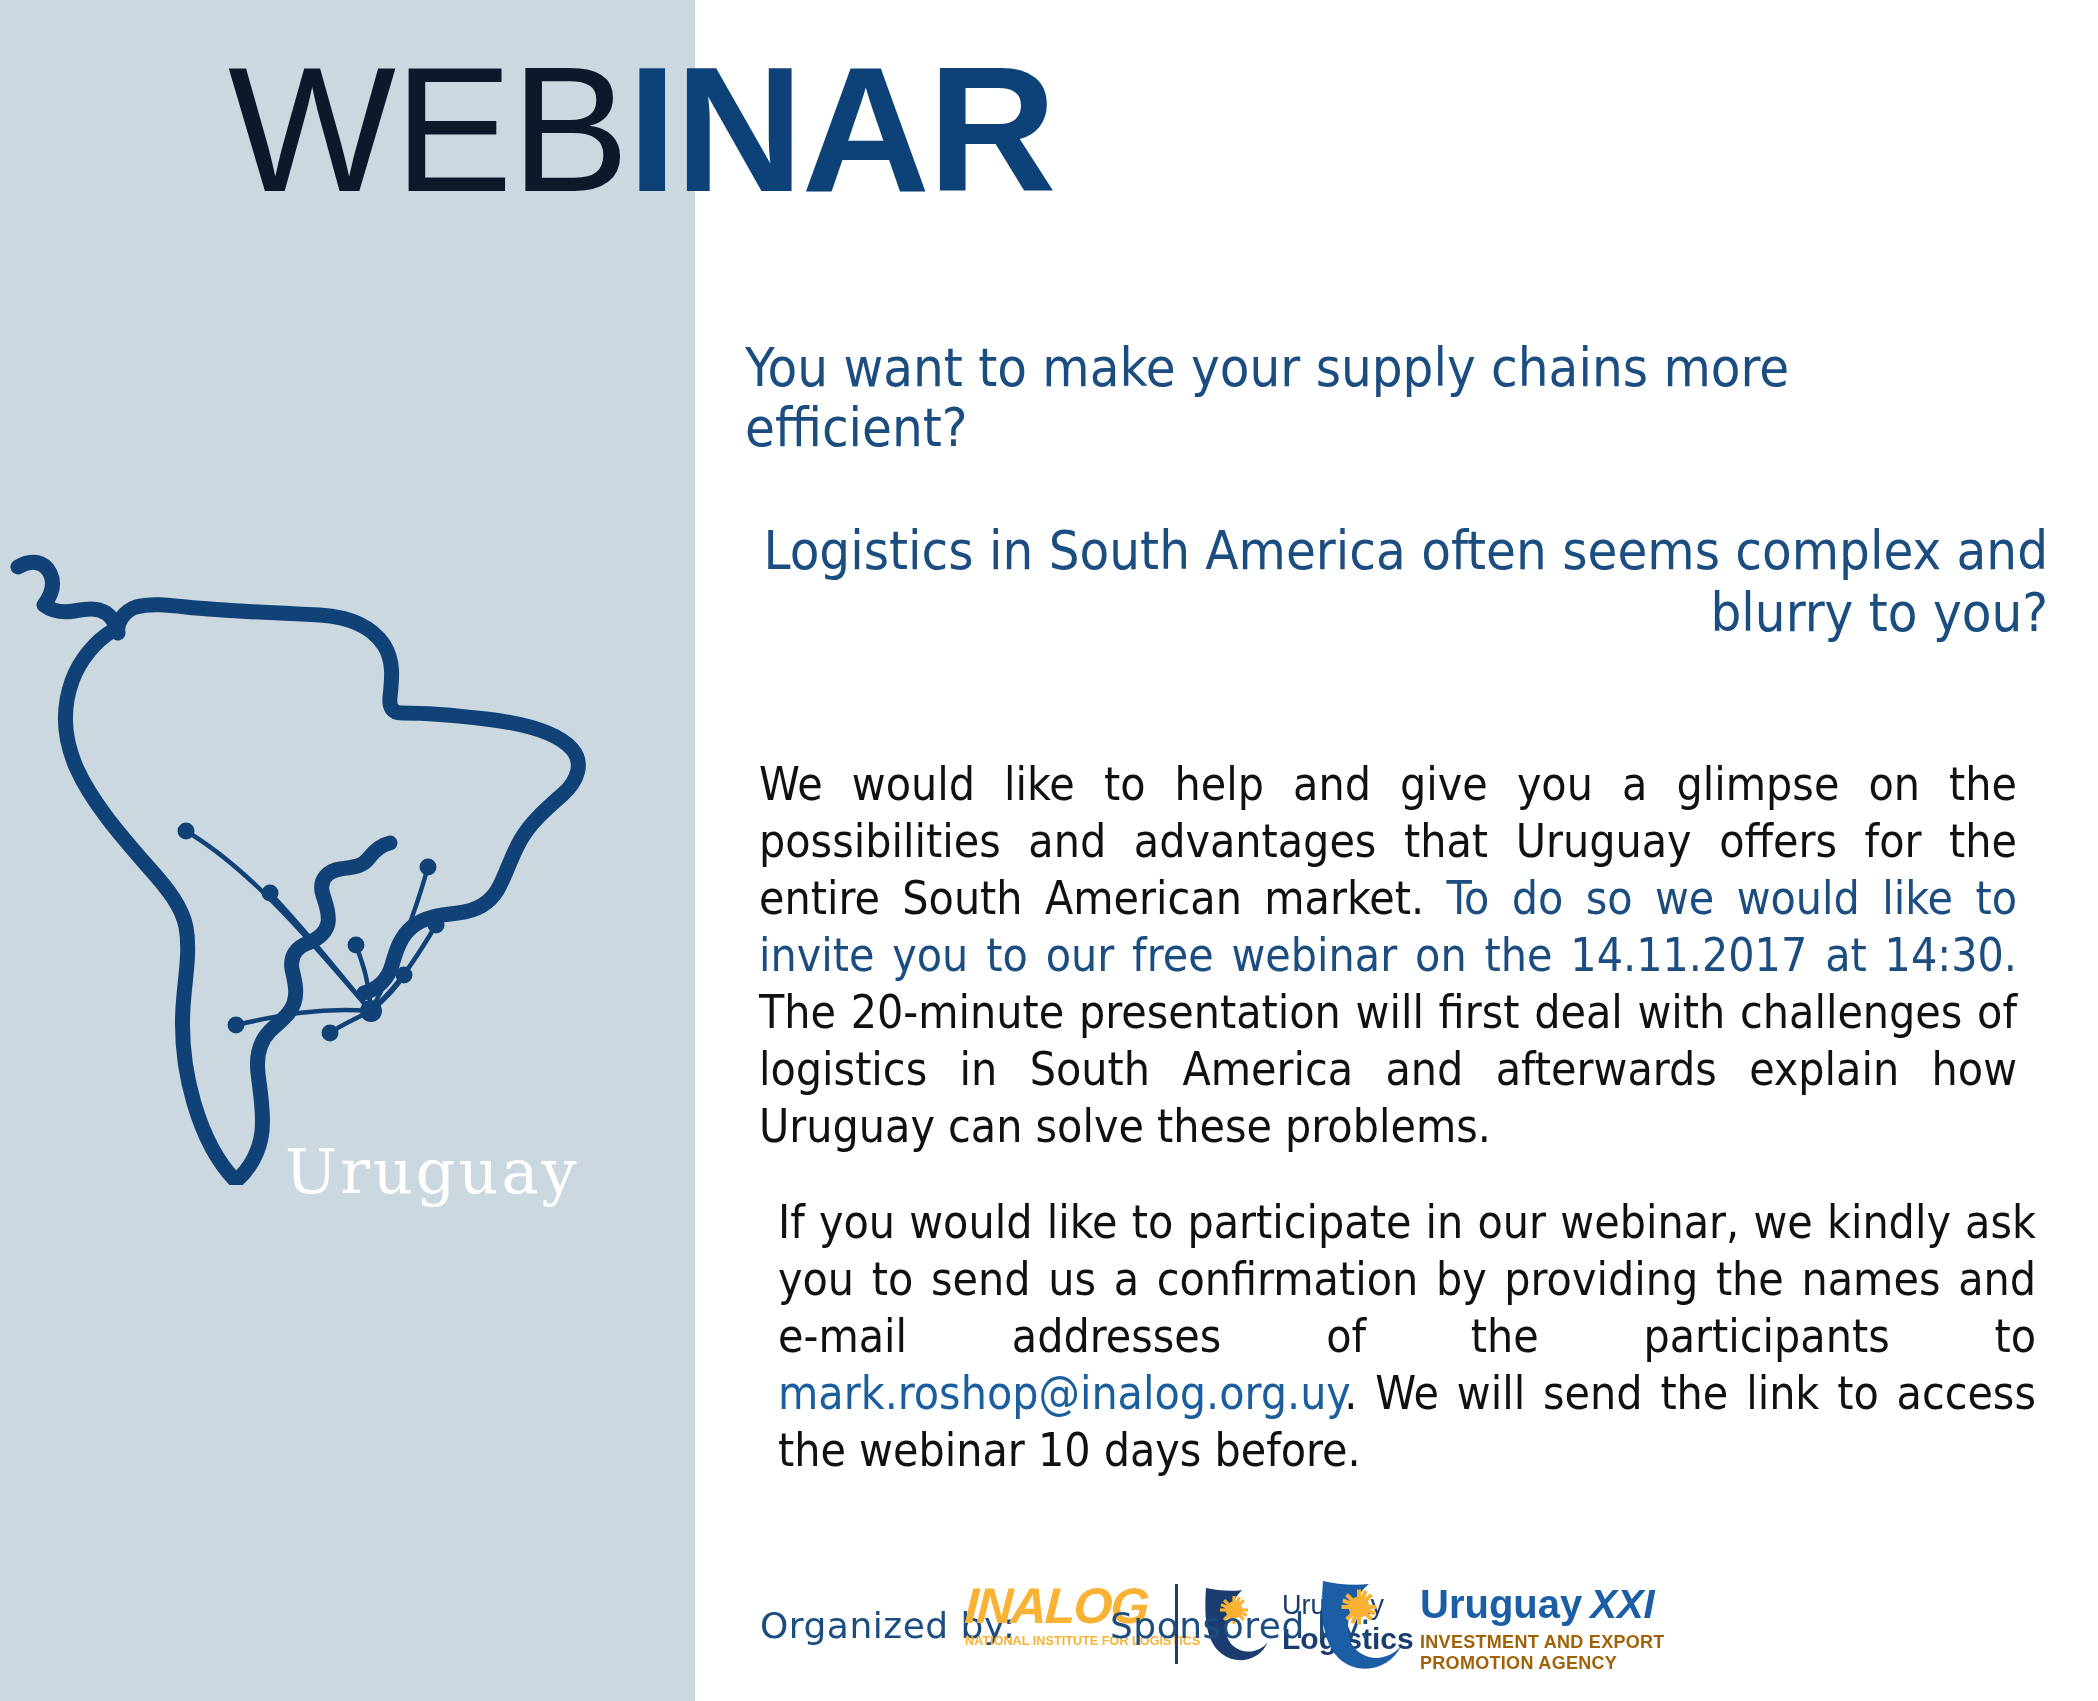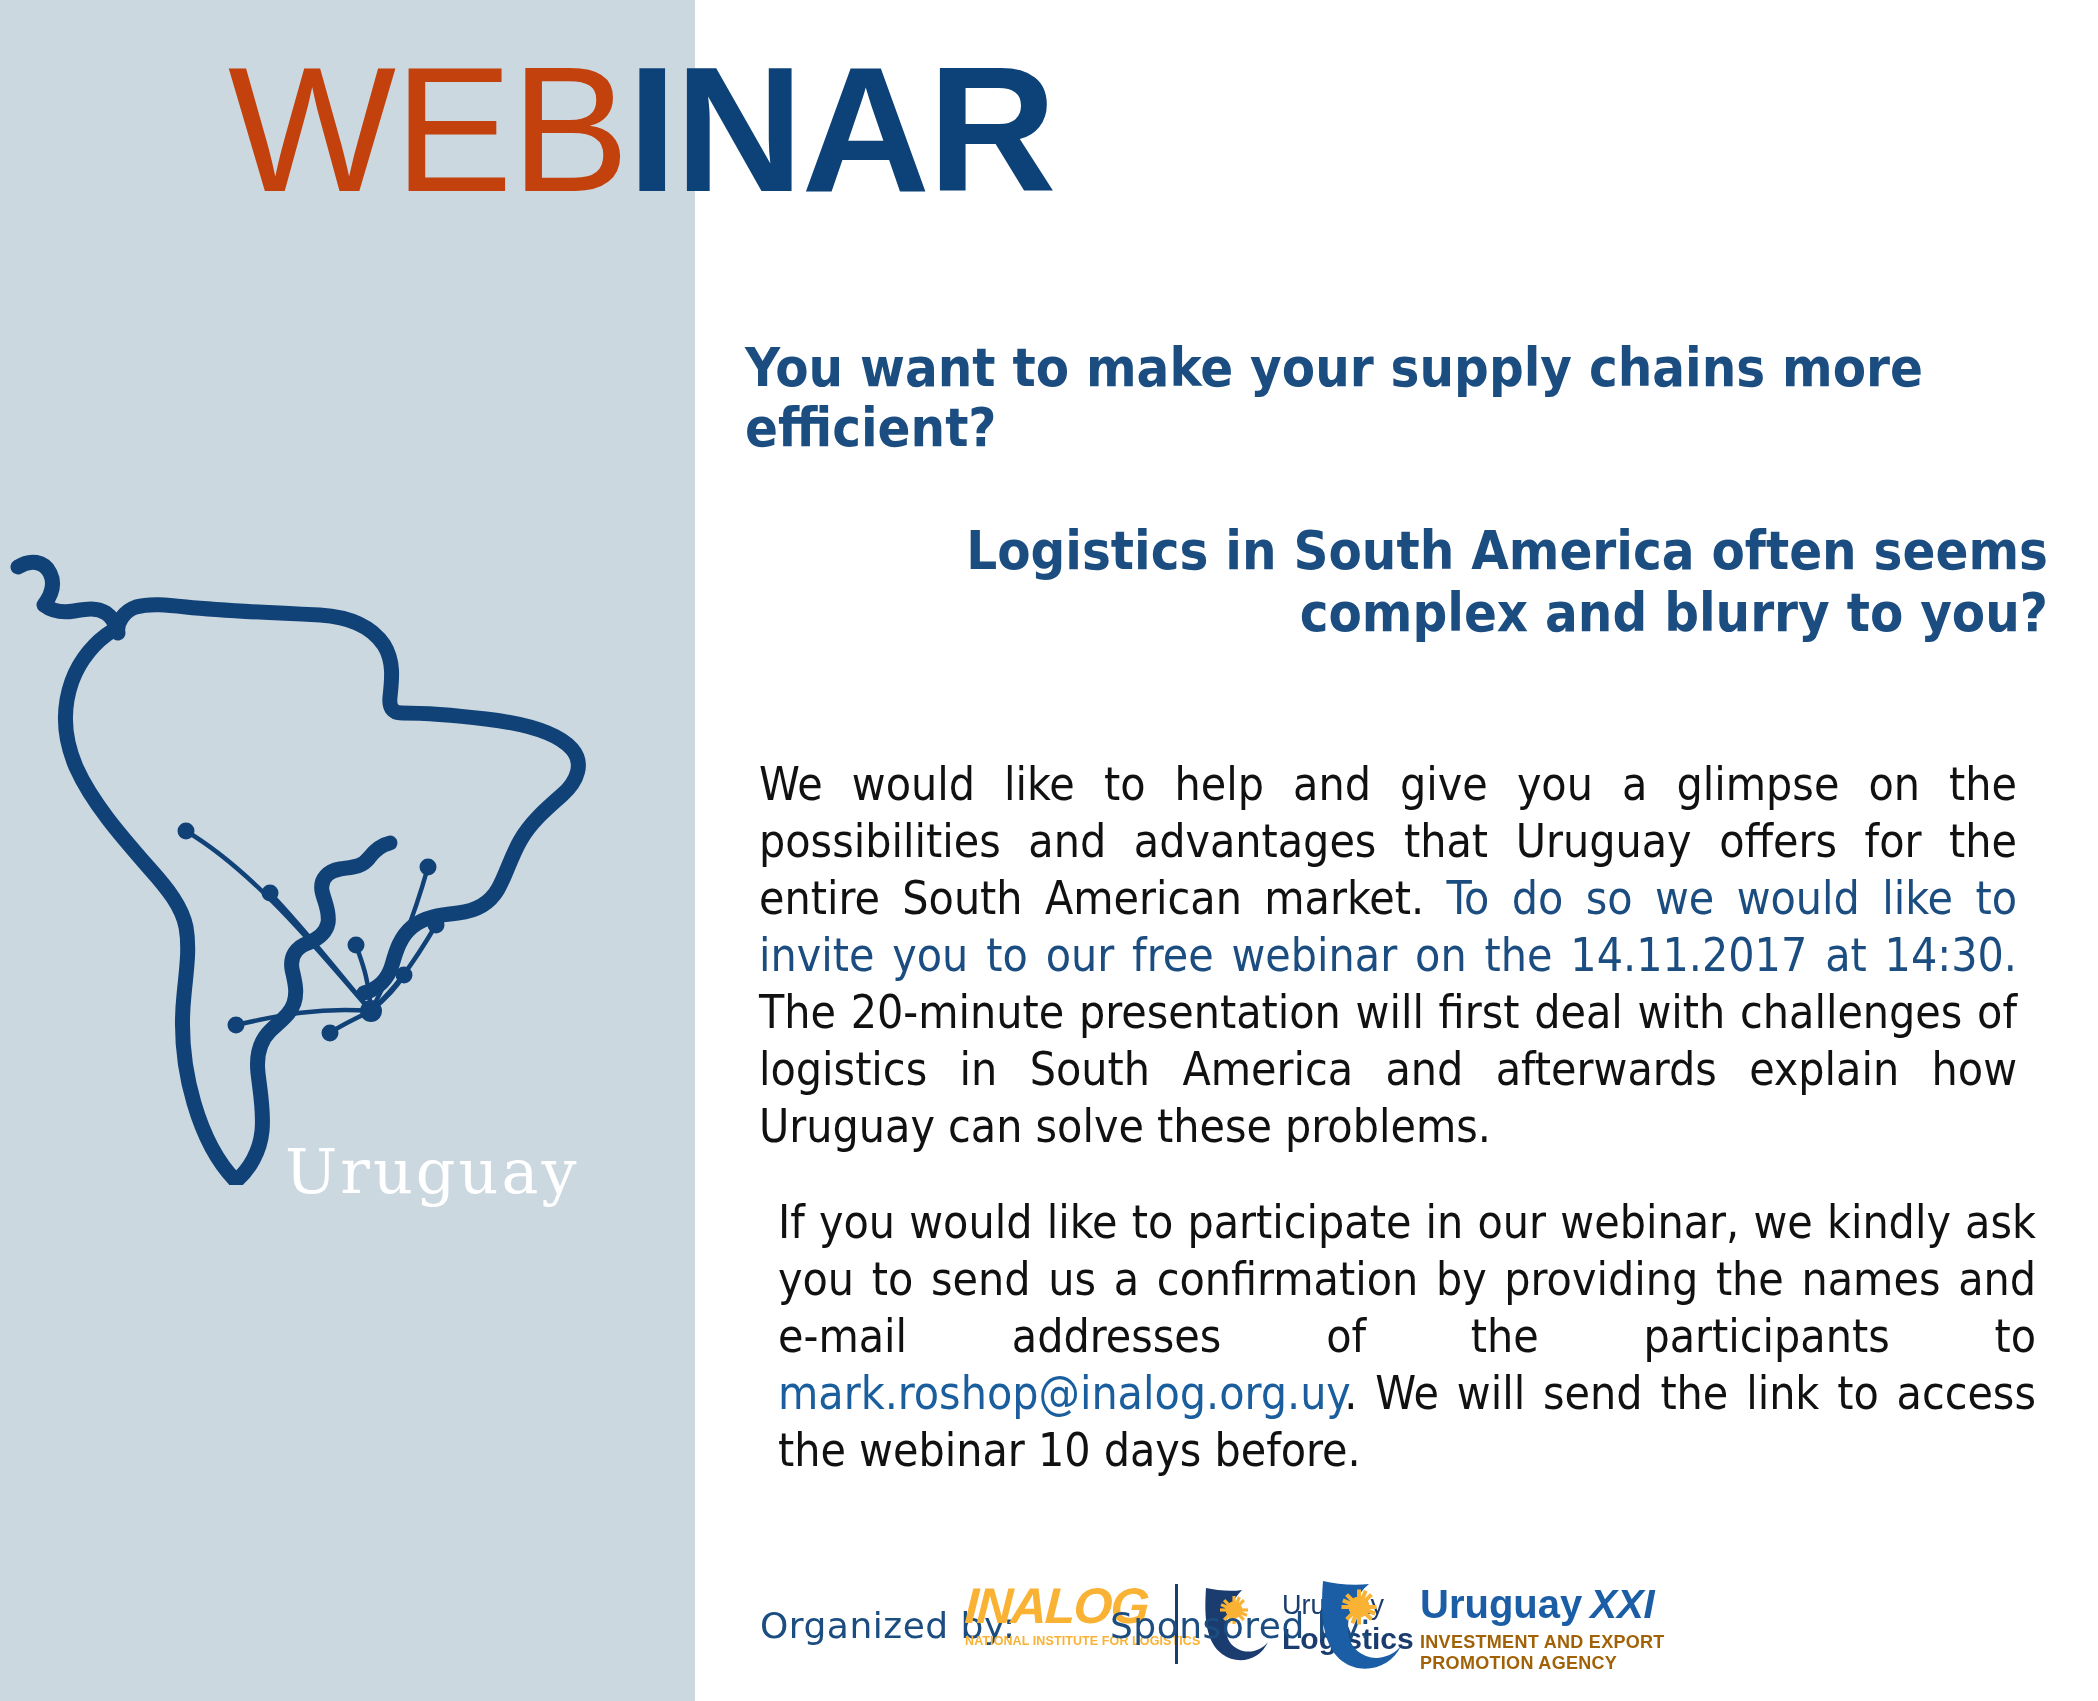--- a/index.html
+++ b/index.html
@@ -16,21 +16,21 @@
   }
 
   
   #title{
     position:absolute;left:0;top:40px;width:2098px;height:180px;
     font-size:178px;line-height:180px;letter-spacing:-2px;
     font-weight:300;white-space:nowrap;
     padding-left:228px;box-sizing:border-box;
     font-family:"Liberation Sans", sans-serif;
   }
-  #title .web{color:#c2410c;margin-top:12px;}
+  #title .web{color:#0f172a;margin-top:12px;}
   #title .inar{color:#0d4278;font-weight:700;}
 
   
   #map-wrap{
     position:absolute;left:0px;top:545px;width:700px;height:640px;
   }
   #map-wrap svg{display:block;width:700px;height:640px;}
   #uruguay-label{
     position:absolute;left:285px;top:1135px;
     color:#ffffff;font-size:62px;letter-spacing:3px;
@@ -39,21 +39,21 @@
 
   
   #content{
     position:absolute;left:695px;top:0;width:1403px;height:1701px;
   }
 
   .headline{
     color:#1b4d80;
     font-family:"DejaVu Sans Condensed","Liberation Sans Narrow","Liberation Sans",sans-serif;
     font-stretch:condensed;
-    font-weight:700;
+    font-weight:400;
     letter-spacing:0px;
   }
 
   #headline-1{
     position:absolute;left:50px;top:338px;width:1200px;
     font-size:54px;line-height:60px;
   }
   #headline-2{
     position:absolute;left:48px;top:512px;width:1305px;
     font-size:54px;line-height:62px;text-align:right;margin-top:8px;

